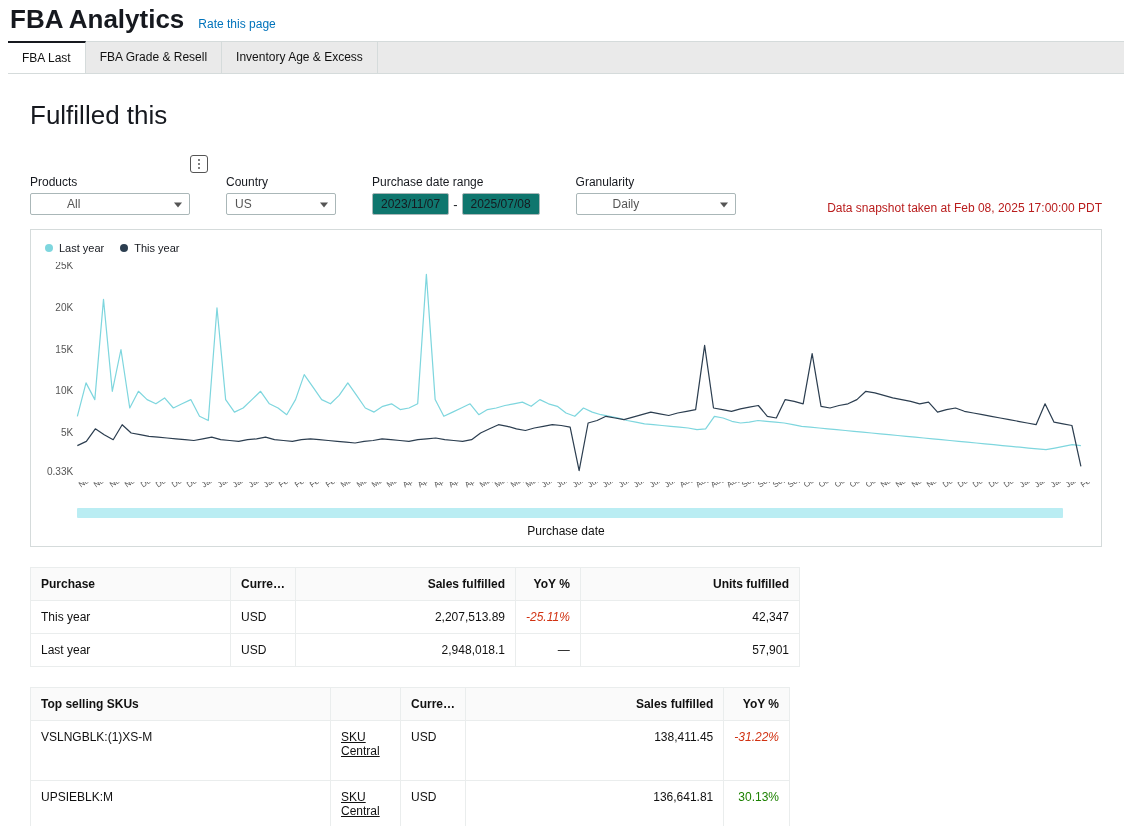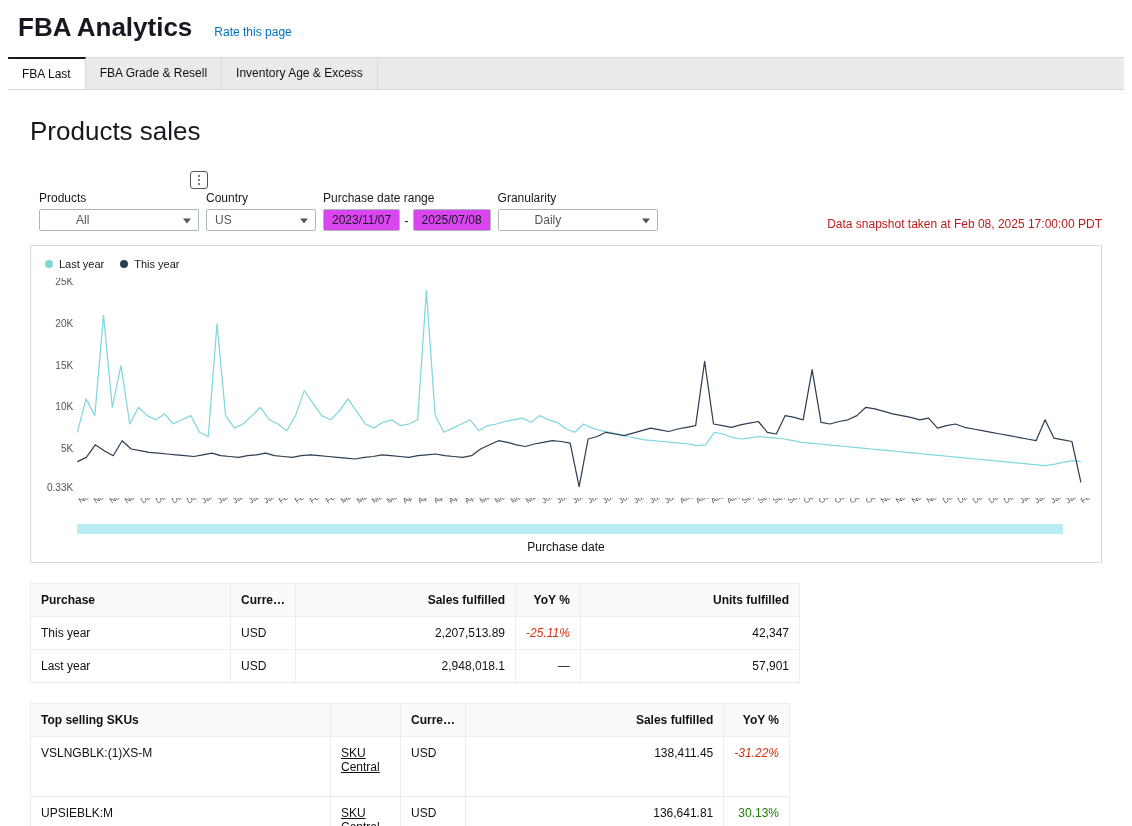--- a/index.html
+++ b/index.html
@@ -20,32 +20,32 @@
   *{box-sizing:border-box;}
   body{
     margin:0;
     font-family:"Amazon Ember","Helvetica Neue",Arial,sans-serif;
     color:var(--text);
     font-size:13px;
     background:#fff;
   }
   .page{width:1132px;margin:0 auto;padding:0 8px 40px;}
   .header{display:flex;align-items:baseline;gap:14px;padding:4px 2px 6px;}
-  .header h1{margin:8px;font-size:26px;font-weight:700;}
+  .header h1{margin:0;font-size:26px;font-weight:700;}
   .header a{color:var(--link);font-size:12px;text-decoration:none;}
   .tabs{display:flex;background:var(--tab-bg);border:1px solid var(--border);border-left:none;border-right:none;}
   .tab{
     padding:8px 14px;font-size:12px;color:#111;border-right:1px solid var(--border);
     cursor:pointer; background:var(--tab-bg);
   }
   .tab.active{background:#fff;border-top:2px solid var(--tab-active-border);margin-top:-1px;color:#111;font-weight:400;}
   .content{padding:16px 22px;}
   .section-title{font-size:26px;font-weight:400;margin:10px 0 24px;}
   .filters-row{display:flex;gap:20px;align-items:flex-end;justify-content:space-between;}
-  .filter-group{display:flex;gap:7px;align-items:flex-end;margin-left:9px;}
+  .filter-group{display:flex;gap:36px;align-items:flex-end;}
   .filter{display:flex;flex-direction:column;gap:4px;}
   .filter label{font-size:12px;color:var(--text);}
   .select{
     border:1px solid var(--border-strong);
     border-radius:2px;
     padding:3px 24px 3px 8px;
     font-size:12px;
     background:#fff;
     position:relative;
     min-width:110px;
@@ -55,21 +55,21 @@
     cursor:pointer;
   }
   .select.wide{min-width:160px;padding-left:36px;}
   .select::after{
     content:"";position:absolute;right:7px;top:50%;transform:translateY(-30%);
     border-left:4px solid transparent;border-right:4px solid transparent;border-top:5px solid #555;
   }
   .date-range{display:flex;align-items:center;gap:4px;}
   .date-box{
     border:1px solid var(--border-strong);border-radius:2px;
-    padding:3px 8px;font-size:12px;background:#d946ef;height:22px;display:flex;align-items:center;cursor:pointer;
+    padding:3px 8px;font-size:12px;background:#0f766e;height:22px;display:flex;align-items:center;cursor:pointer;
   }
   .kebab{
     border:1px solid #555;border-radius:3px;width:18px;height:18px;
     display:flex;align-items:center;justify-content:center;cursor:pointer;margin-left:auto;margin-bottom:2px;
   }
   .kebab-dots{display:flex;flex-direction:column;gap:2px;}
   .kebab-dots span{width:2px;height:2px;background:#555;border-radius:50%;}
   .snapshot{font-size:12px;color:#b91c1c;white-space:nowrap;}
   .chart-card{border:1px solid var(--border);margin-top:14px;padding:10px 10px 8px;}
   .legend{display:flex;gap:16px;padding:2px 0 8px 4px;font-size:11px;align-items:center;}
@@ -100,21 +100,21 @@
     <a href="#">Rate this page</a>
   </div>
 
   <div class="tabs">
     <div class="tab active">FBA Last</div>
     <div class="tab">FBA Grade &amp; Resell</div>
     <div class="tab">Inventory Age &amp; Excess</div>
   </div>
 
   <div class="content">
-    <h2 class="section-title">Products sales</h2>
+    <h2 class="section-title">Fulfilled this</h2>
 
     <div style="display:flex;justify-content:flex-end;margin-right: calc(100% - 178px);">
       <div class="kebab">
         <div class="kebab-dots">
             <span></span>
             <span></span>
             <span></span>
           </div>
       </div>
     </div>

